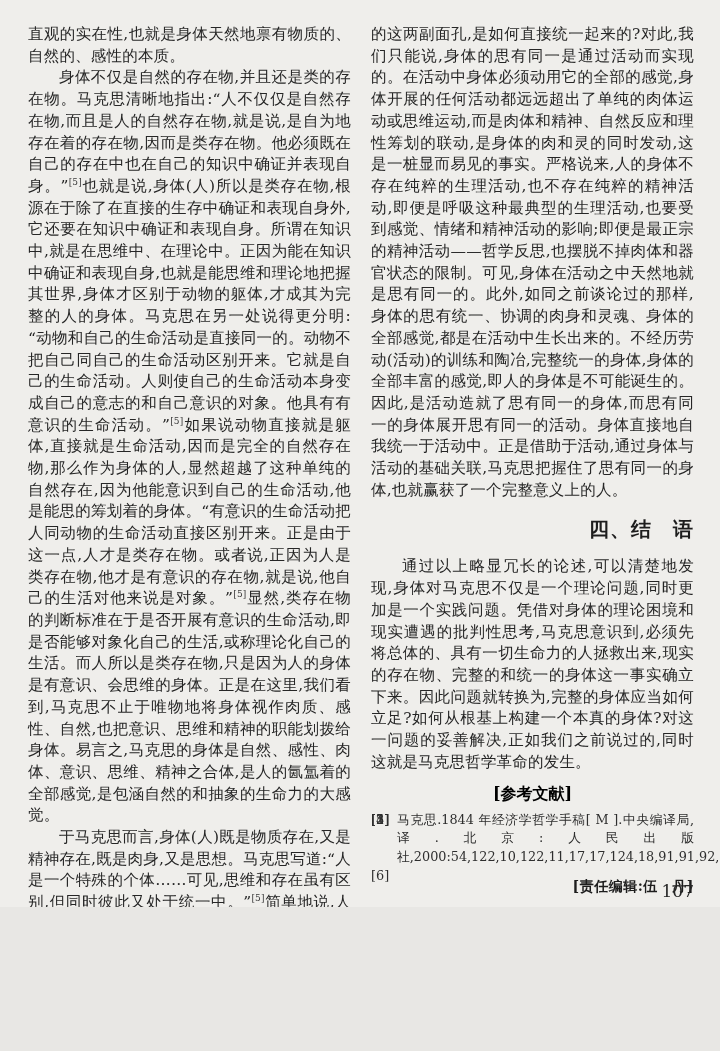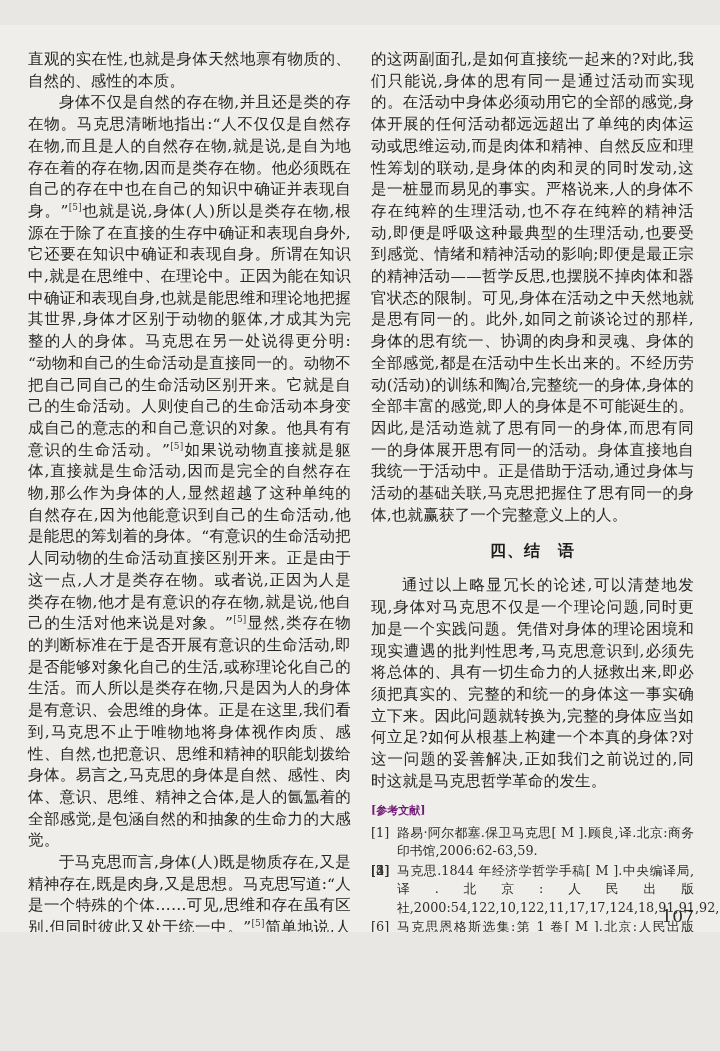--- a/index.html
+++ b/index.html
@@ -9,52 +9,51 @@
     font-family: "DejaVu Serif", "Liberation Serif", serif;
   }
   .page {
     position: relative;
     width: 720px; height: 907px;
     background: #efeeeb;
     box-sizing: border-box;
     padding: 24px 26px 0 28px;
     overflow: hidden;
     color: #262626;
-    margin-top: 25px;
   }
   .columns { display: flex; gap: 20px; }
   .col { width: 323px; }
   .para {
     margin: 0;
     font-size: 15.5px;
     line-height: 21.7px;
     text-align: justify;
     letter-spacing: 0.2px;
     color: #262626;
   }
   .para.indent { text-indent: 2em; }
   sup.cite {
     font-size: 9px;
     line-height: 0;
     vertical-align: super;
     color: #3a3a3a;
   }
   .section-heading {
-    text-align: center;
+    text-align: right;
     font-weight: bold;
-    font-size: 16px;
+    font-size: 20px;
     color: #1d1d1d;
     margin: 15px 0 13px 0;
     letter-spacing: 1px;
   }
   .refs-heading {
-    text-align: left;
+    text-align: center;
     font-weight: bold;
-    font-size: 11px;
-    color: #701a75;
+    font-size: 16px;
+    color: #000000;
     margin: 10px 0 6px 0;
   }
   .ref-list { margin-top: 2px; }
   .ref-item {
     position: relative;
     padding-left: 26px;
     font-size: 12.8px;
     line-height: 18.6px;
     text-align: justify;
     color: #2e2e2e;
@@ -90,32 +89,32 @@
       </div>
 
     <div class="col">
       <div>
           <p class="para">的这两副面孔,是如何直接统一起来的?对此,我们只能说,身体的思有同一是通过活动而实现的。在活动中身体必须动用它的全部的感觉,身体开展的任何活动都远远超出了单纯的肉体运动或思维运动,而是肉体和精神、自然反应和理性筹划的联动,是身体的肉和灵的同时发动,这是一桩显而易见的事实。严格说来,人的身体不存在纯粹的生理活动,也不存在纯粹的精神活动,即便是呼吸这种最典型的生理活动,也要受到感觉、情绪和精神活动的影响;即便是最正宗的精神活动——哲学反思,也摆脱不掉肉体和器官状态的限制。可见,身体在活动之中天然地就是思有同一的。此外,如同之前谈论过的那样,身体的思有统一、协调的肉身和灵魂、身体的全部感觉,都是在活动中生长出来的。不经历劳动(活动)的训练和陶冶,完整统一的身体,身体的全部丰富的感觉,即人的身体是不可能诞生的。因此,是活动造就了思有同一的身体,而思有同一的身体展开思有同一的活动。身体直接地自我统一于活动中。正是借助于活动,通过身体与活动的基础关联,马克思把握住了思有同一的身体,也就赢获了一个完整意义上的人。</p>
         </div>
 
       <h2 class="section-heading">四、结　语</h2>
 
       <div>
-          <p class="para indent">通过以上略显冗长的论述,可以清楚地发现,身体对马克思不仅是一个理论问题,同时更加是一个实践问题。凭借对身体的理论困境和现实遭遇的批判性思考,马克思意识到,必须先将总体的、具有一切生命力的人拯救出来,即必须把真实的、完整的和统一的身体这一事实确立下来。因此问题就转换为,完整的身体应当如何立足?如何从根基上构建一个本真的身体?对这一问题的妥善解决,正如我们之前说过的,同时这就是马克思哲学革命的发生。</p>
+          <p class="para indent">通过以上略显冗长的论述,可以清楚地发现,身体对马克思不仅是一个理论问题,同时更加是一个实践问题。凭借对身体的理论困境和现实遭遇的批判性思考,马克思意识到,必须先将总体的、具有一切生命力的人拯救出来,现实的存在物、完整的和统一的身体这一事实确立下来。因此问题就转换为,完整的身体应当如何立足?如何从根基上构建一个本真的身体?对这一问题的妥善解决,正如我们之前说过的,同时这就是马克思哲学革命的发生。</p>
         </div>
 
       <h3 class="refs-heading">[参考文献]</h3>
 
       <div class="ref-list">
-          <div class="ref-item"><span class="ref-label">[1]</span><span>路易·阿尔都塞.保卫马克思[ M ].顾良,译.北京:商务印书馆,2006:62-63,59.</span></div>
+          <div class="ref-item"><span class="ref-label">[1]</span></div>
           <div class="ref-item"><span class="ref-label">[2]</span></div>
           <div class="ref-item"><span class="ref-label">[3]</span></div>
           <div class="ref-item"><span class="ref-label">[4]</span></div>
           <div class="ref-item"><span class="ref-label">[5]</span><span>马克思.1844 年经济学哲学手稿[ M ].中央编译局,译.北京:人民出版社,2000:54,122,10,122,11,17,17,124,18,91,91,92,86,87,87,85,85,105,107,57,57,84.</span></div>
-          <div class="ref-item"><span class="ref-label">[6]</span><span>马克思恩格斯选集:第 1 卷[ M ].北京:人民出版社,1995:279,279,60.</span></div>
+          <div class="ref-item"><span class="ref-label">[6]</span></div>
         </div>
 
       <div class="editor-note">[责任编辑:伍　丹]</div>
     </div>
   </div>
 
   <div class="page-number">107</div>
 </div>
 
 </body></html>

